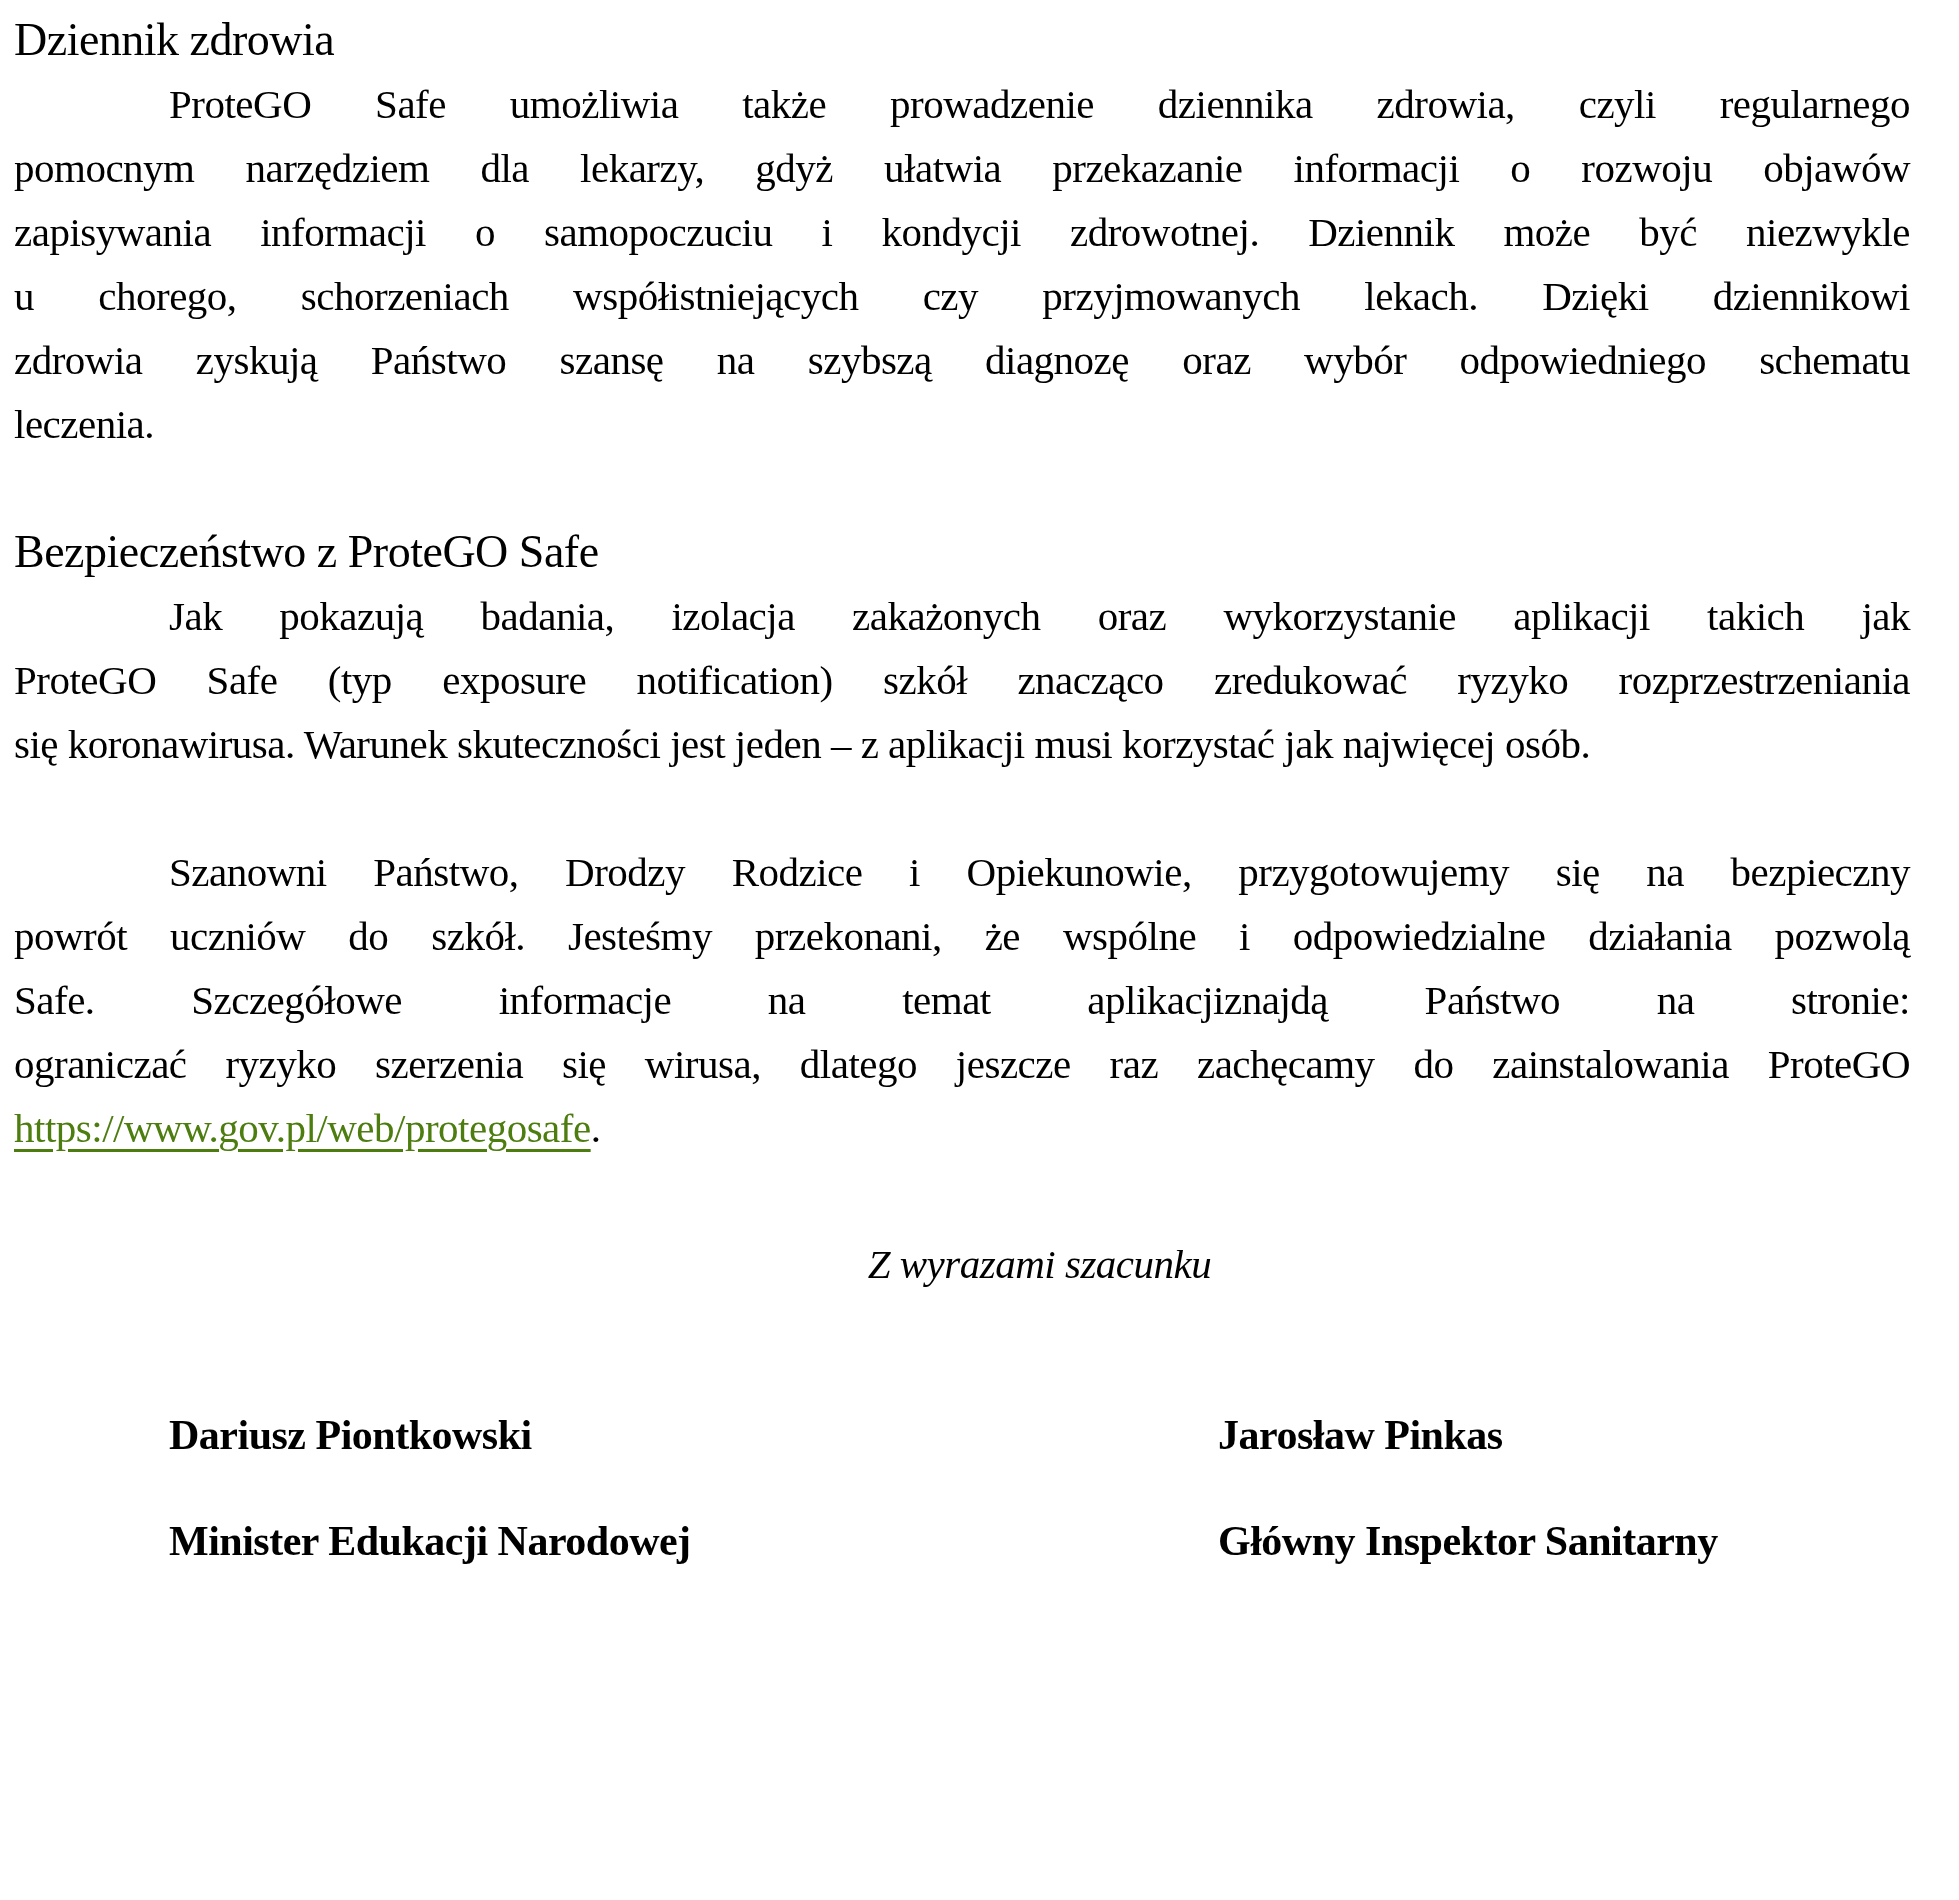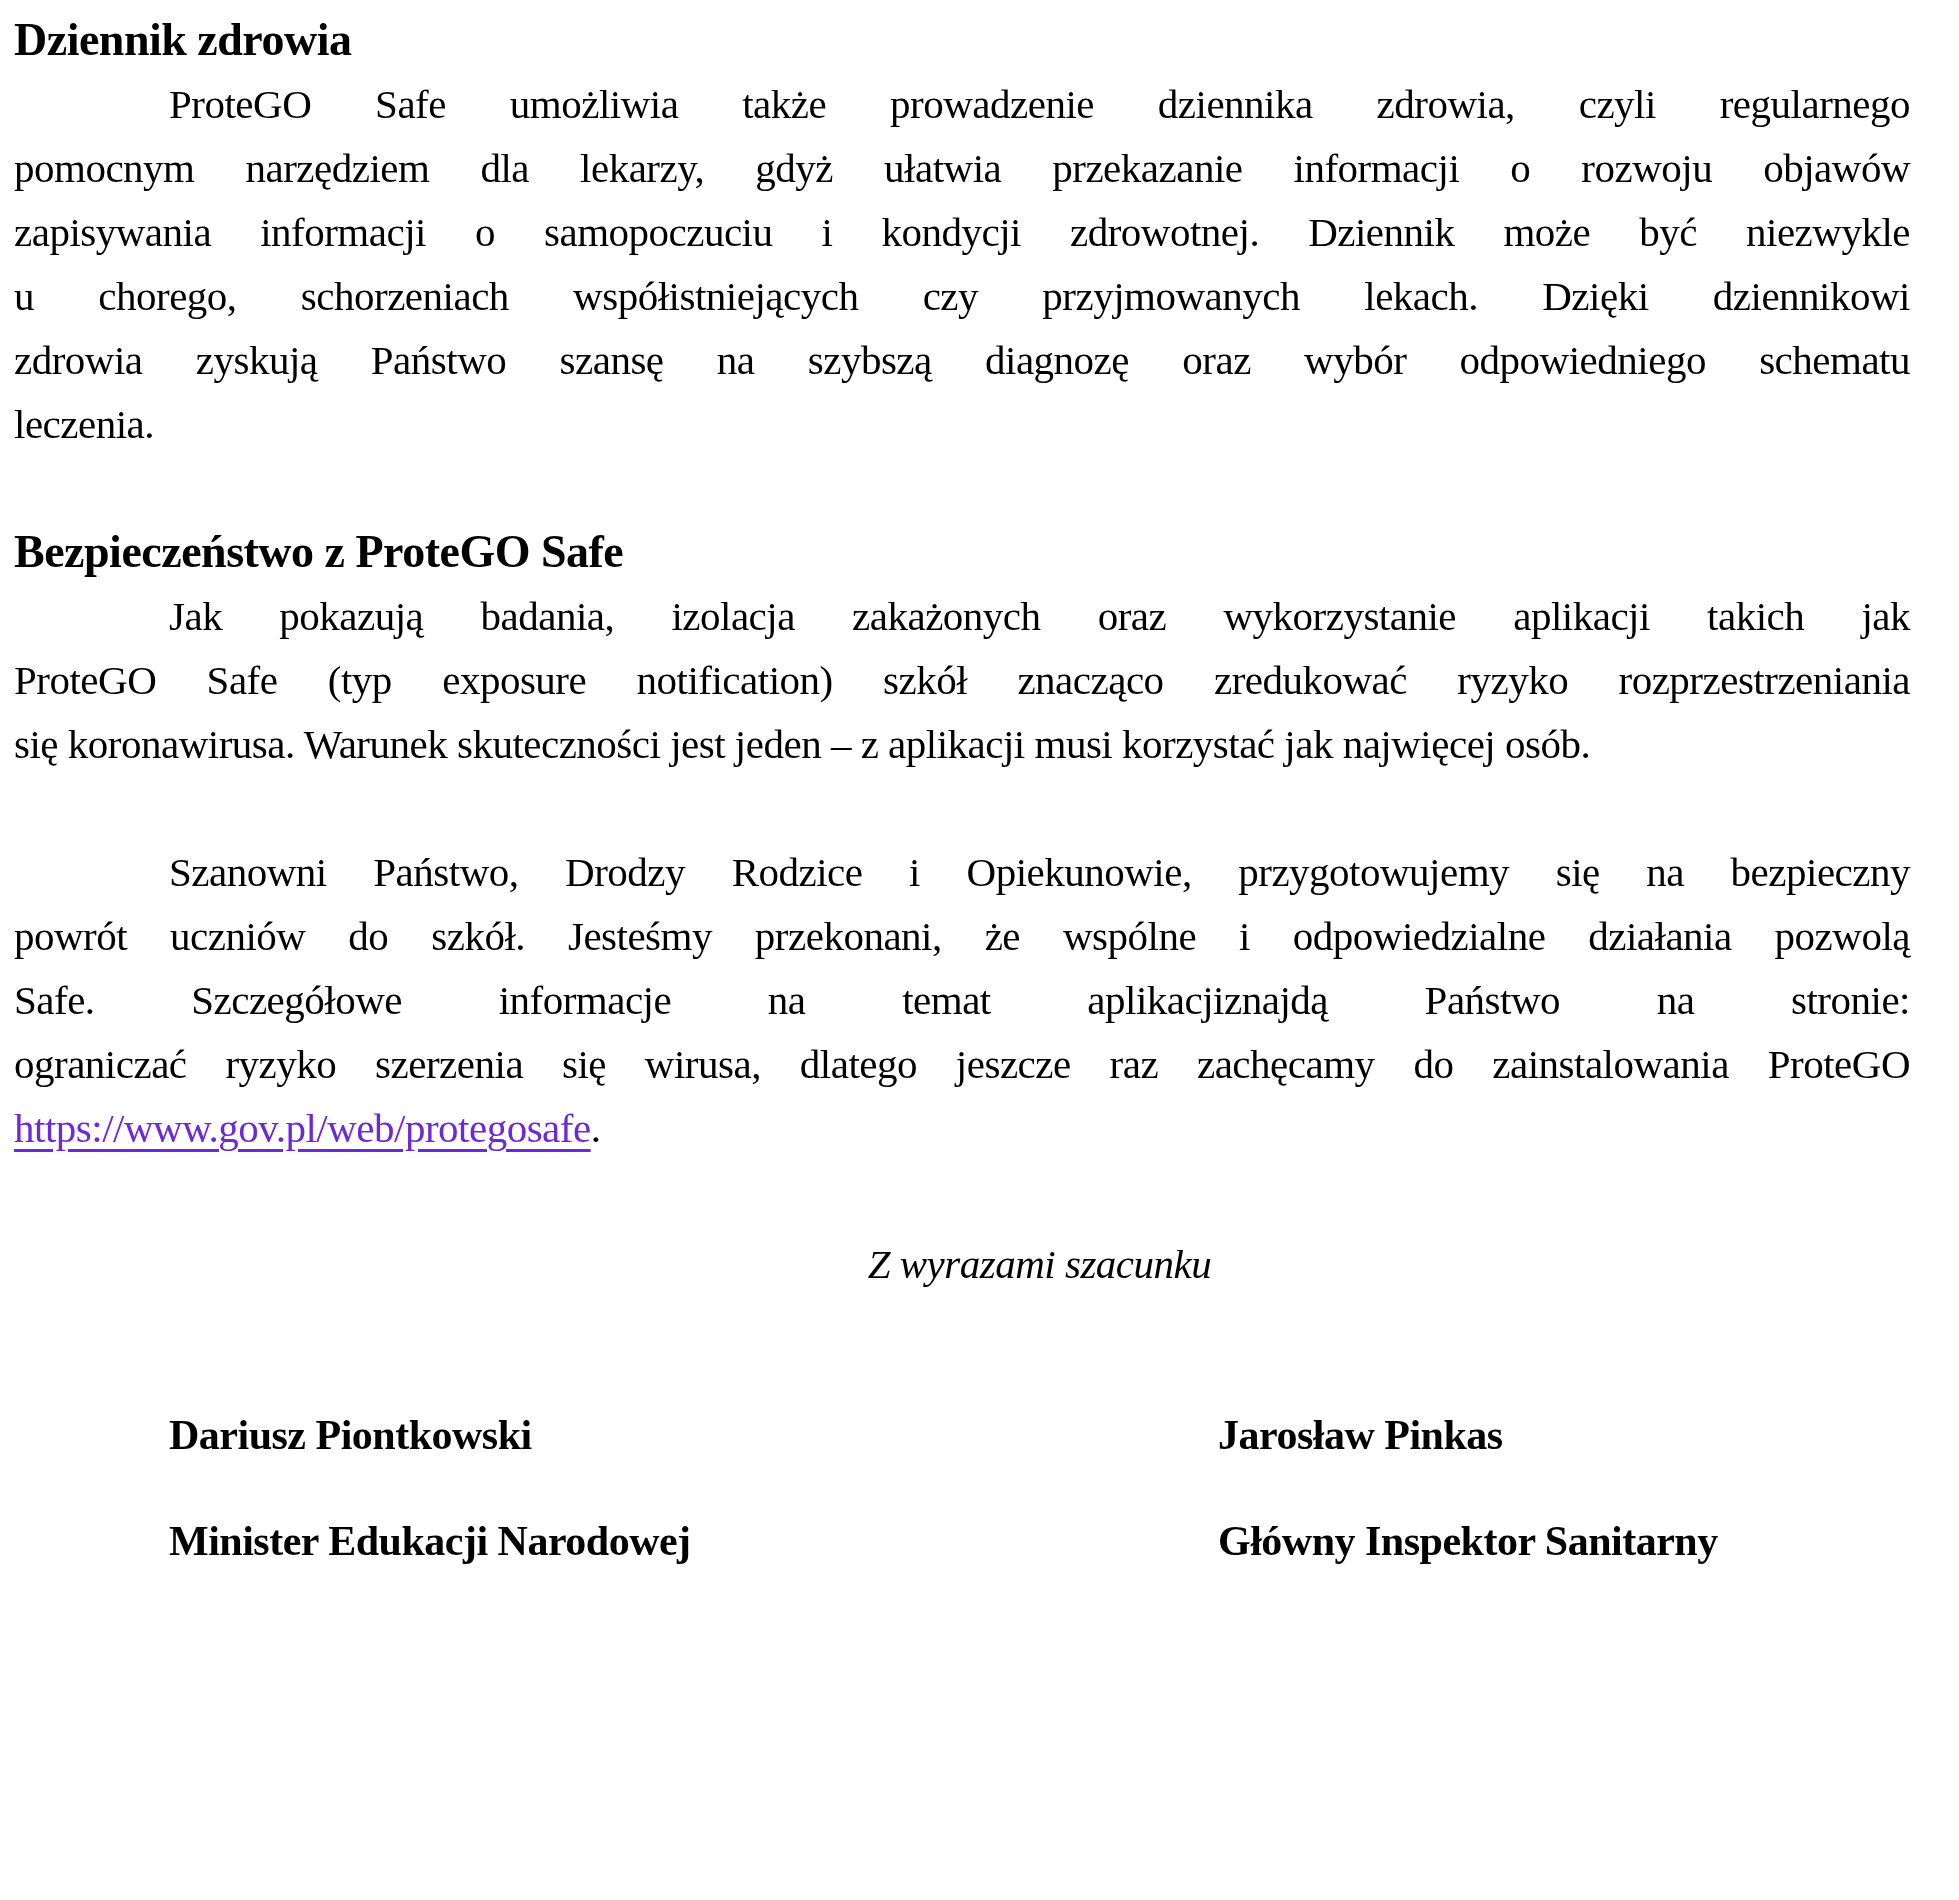--- a/index.html
+++ b/index.html
@@ -15,21 +15,21 @@
     color: #000000;
   }
   .page {
     margin-left: 14px;
     width: 1896px;
     padding-top: 8px;
   }
   h1.doc-heading, h2.doc-heading {
     font-size: 46px;
     line-height: 64px;
-    font-weight: bold;
+    font-weight: normal;
     margin: 0;
     letter-spacing: -0.5px;
   }
   h2.doc-heading { margin-top: 64px; }
   .para {
     margin: 0;
     font-size: 41px;
     letter-spacing: -0.5px;
   }
   .para.spaced { margin-top: 64px; }
@@ -42,21 +42,21 @@
   .para .line.first { padding-left: 155px; }
   .para .line.last { text-align-last: left; }
   .para.justify-last .line.last { text-align-last: justify; }
   .link-line {
     font-size: 41px;
     line-height: 64px;
     letter-spacing: -0.5px;
     white-space: nowrap;
   }
   .link-line a {
-    color: #6d28d9;
+    color: #4d7c0f;
     text-decoration: underline;
     text-decoration-thickness: 3px;
     text-underline-offset: 7px;
   }
   .link-line .after-link {
     color: #000000;
     text-decoration: none;
   }
   .closing {
     margin-top: 72px;

